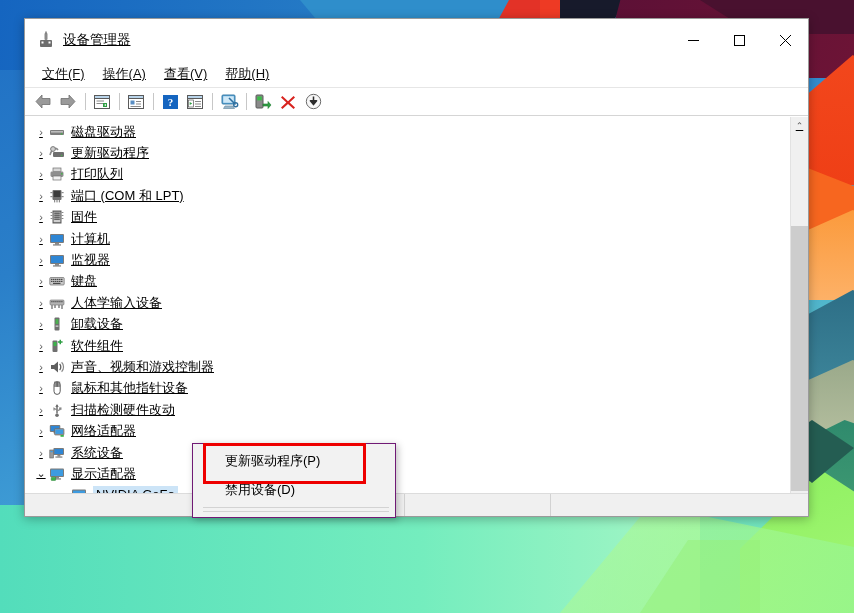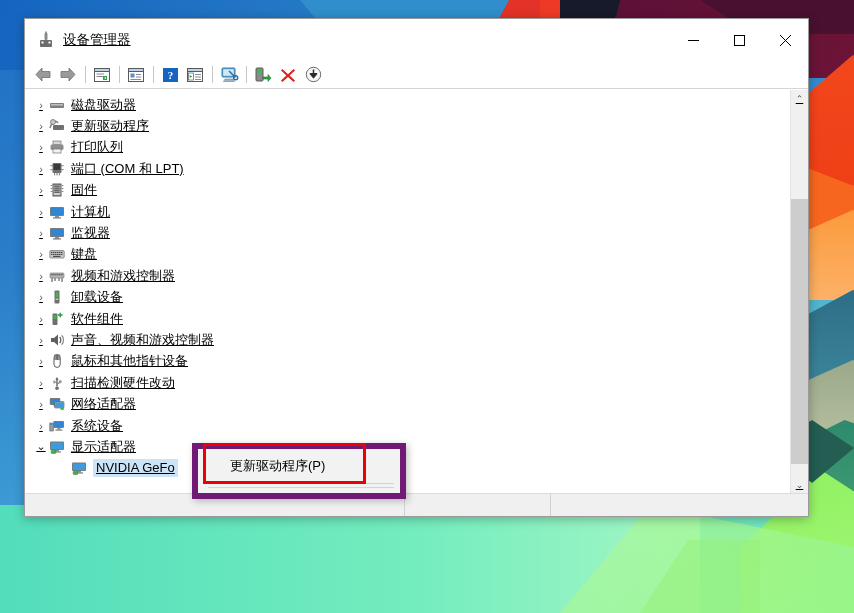--- a/index.html
+++ b/index.html
@@ -254,21 +254,21 @@
   .sc1 { width: 367px; }
   .sc2 { width: 133px; }
   .sc3 { flex: 1 1 auto; border-right: none; }
 
   
   #ctxmenu {
     position: absolute;
     left: 192px; top: 443px;
     width: 202px;
     background: #f2f2f2;
-    border: 6px solid #701a75;
+    border: 1px solid #701a75;
     box-shadow: 2px 2px 7px rgba(0,0,0,.25);
     padding: 2px 0;
     z-index: 40;
   }
   .ctx-item {
     height: 29px;
     display: flex; align-items: center;
     padding-left: 32px;
     font-size: 13px; color: #000;
     white-space: nowrap;
@@ -340,20 +340,26 @@
       </div>
       <div class="cap-btn close">
         <svg width="11" height="11" viewBox="0 0 11 11">
             <line x1="0" y1="0" x2="11" y2="11" stroke="currentColor" stroke-width="1"></line>
             <line x1="11" y1="0" x2="0" y2="11" stroke="currentColor" stroke-width="1"></line>
           </svg>
       </div>
     </div>
   </div>
 
+  <div class="menubar">
+    <div class="menuitem">文件(F)</div>
+    <div class="menuitem">操作(A)</div>
+    <div class="menuitem">查看(V)</div>
+    <div class="menuitem">帮助(H)</div>
+  </div>
 
   <div class="toolbar">
     <div class="tbtn">
       <svg width="18" height="15" viewBox="0 0 18 15">
         <path d="M8 1 L2 7.5 L8 14 L8 10.5 L16 10.5 L16 4.5 L8 4.5 Z" fill="#9a9a9a" stroke="#6f6f6f" stroke-width=".8" stroke-linejoin="round"></path>
       </svg>
     </div>
     <div class="tbtn">
       <svg width="18" height="15" viewBox="0 0 18 15">
         <path d="M10 1 L16 7.5 L10 14 L10 10.5 L2 10.5 L2 4.5 L10 4.5 Z" fill="#9a9a9a" stroke="#6f6f6f" stroke-width=".8" stroke-linejoin="round"></path>
@@ -571,21 +577,21 @@
                 <rect x="2.2" y="6" width="1.4" height="1.3"></rect>
                 <rect x="4.2" y="6" width="1.4" height="1.3"></rect>
                 <rect x="6.2" y="6" width="1.4" height="1.3"></rect>
                 <rect x="8.2" y="6" width="1.4" height="1.3"></rect>
                 <rect x="10.2" y="6" width="1.4" height="1.3"></rect>
                 <rect x="12.2" y="6" width="1.4" height="1.3"></rect>
               </g>
               <path d="M3 10 L3 14 M6 10 L6 13 M10 10 L10 13 M13 10 L13 14" stroke="#7a7a7a" stroke-width="1.4"></path>
             </svg>
           </span>
-          <span class="rowlabel">视频和游戏控制器</span>
+          <span class="rowlabel">人体学输入设备</span>
         </div>
         <div class="row">
           <span class="chev">›</span>
           <span class="devicon">
             <svg width="16" height="16" viewBox="0 0 16 16">
               <rect x="5.5" y="1.5" width="5" height="13" rx="1" fill="#6f6f6f"></rect>
               <rect x="6.6" y="3" width="2.8" height="5" fill="#4caf50"></rect>
               <rect x="6.6" y="9.5" width="2.8" height="1.3" fill="#cfcfcf"></rect>
             </svg>
           </span>
@@ -705,17 +711,18 @@
 
   <div class="statusbar">
     <div class="status-cell sc1"></div>
     <div class="status-cell sc2"></div>
     <div class="status-cell sc3"></div>
   </div>
 </div>
 
 <div id="ctxmenu">
     <div class="ctx-item">更新驱动程序(P)</div>
+    <div class="ctx-item">禁用设备(D)</div>
     <div class="ctx-sep"></div>
     <div class="ctx-sep"></div>
   </div>
 
 <div id="redbox" style="border-color: rgb(238, 0, 0);"></div>
 
 </body></html>

